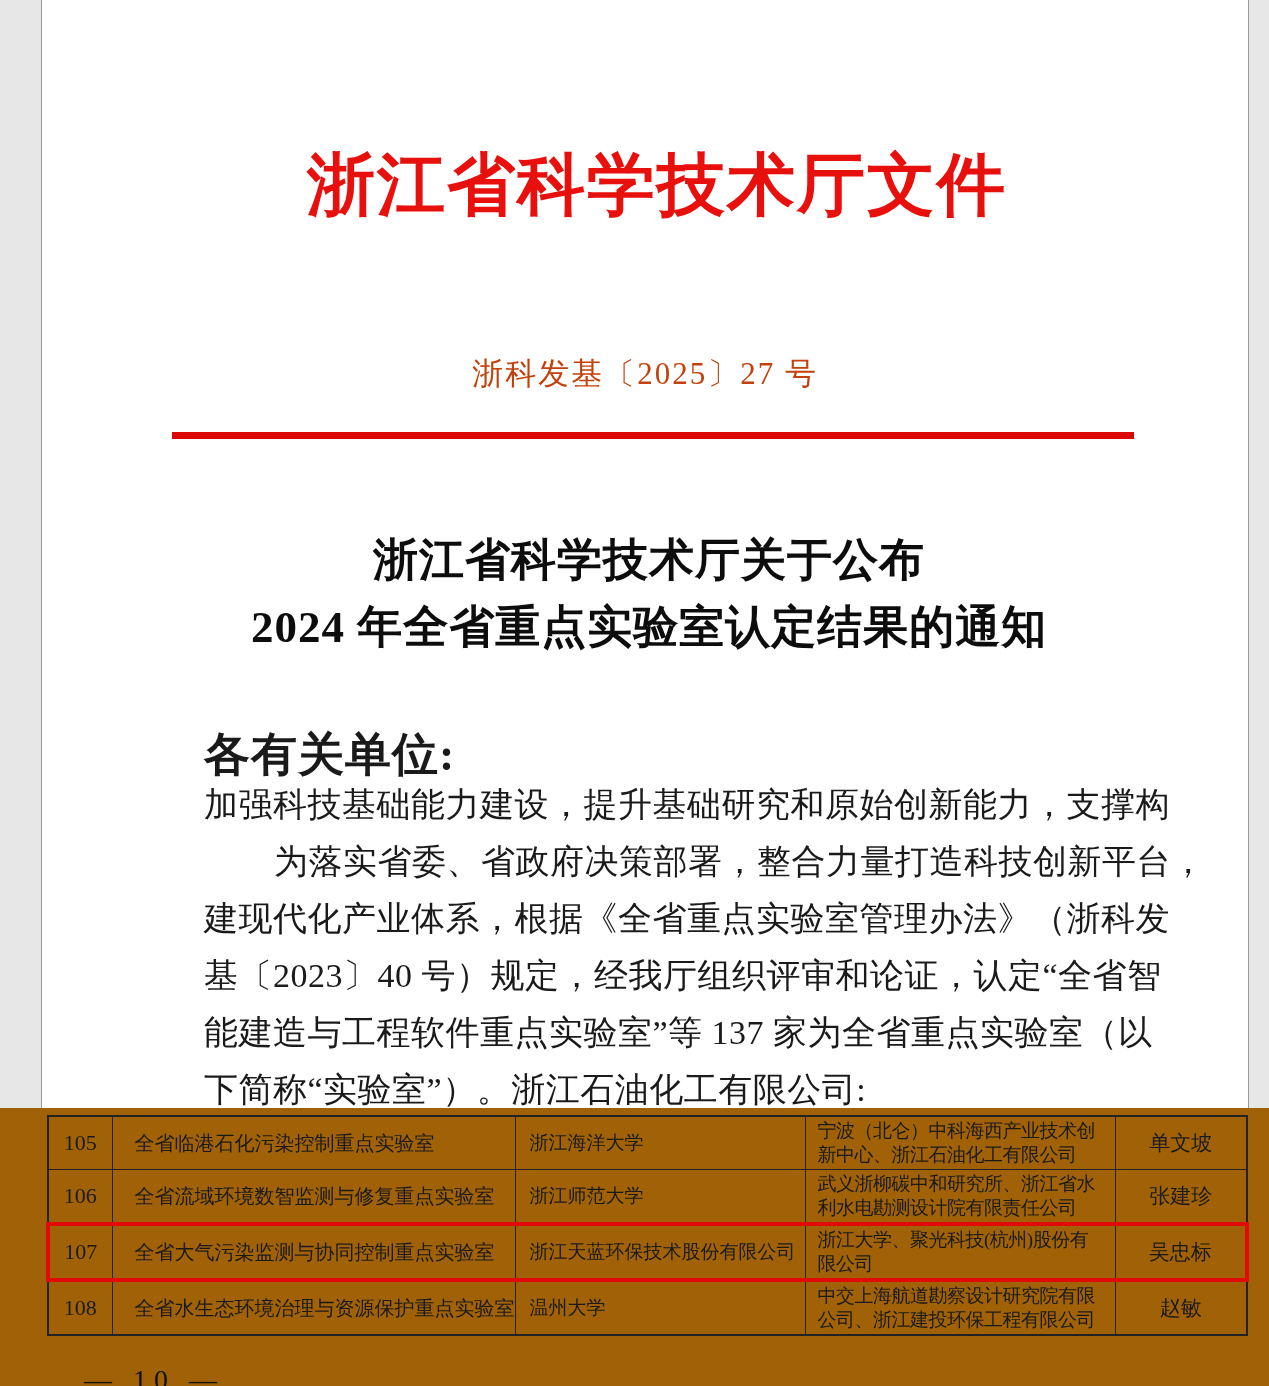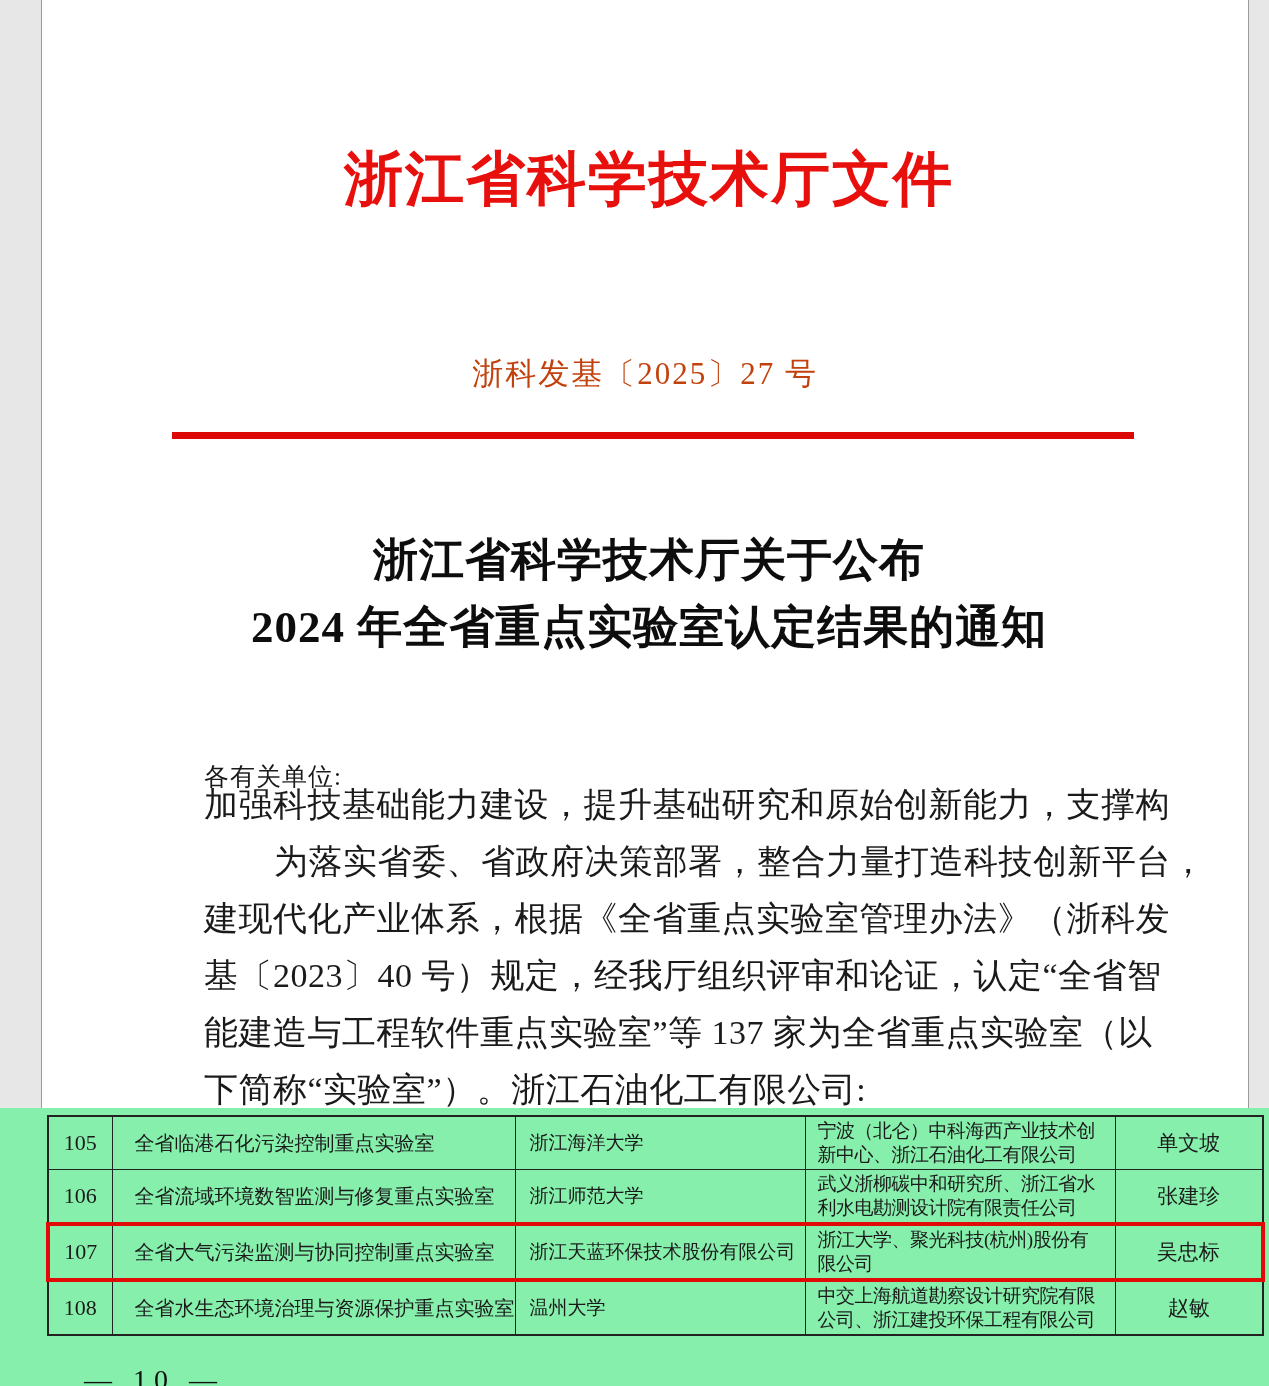--- a/index.html
+++ b/index.html
@@ -12,23 +12,23 @@
     position: relative;
   }
   .gutter {
     position: absolute; top: 0; height: 1110px;
     background: #e7e7e7;
   }
   .gutter-left  { left: 0; width: 42px; border-right: 1px solid #9a9a9a; }
   .gutter-right { left: 1248px; width: 21px; border-left: 1px solid #9a9a9a; }
 
   .org-title {
-    position: absolute; left: 46px; width: 1206px; top: 140px;
+    position: absolute; left: 54px; width: 1206px; top: 140px;
     text-align: center;
-    font-size: 59px; font-weight: bold;
+    font-size: 68px; font-weight: bold;
     letter-spacing: 2px;
     white-space: nowrap;
   }
   .doc-number {
     position: absolute; left: 42px; width: 1206px; top: 353px;
     text-align: center;
     font-size: 31px; letter-spacing: 2px;
     color: #c2410c;
   }
   .red-rule {
@@ -37,39 +37,39 @@
   }
   .notice-title {
     position: absolute; left: 42px; width: 1206px; top: 527px;
     text-align: center;
     font-size: 45px; font-weight: bold;
     line-height: 67px; letter-spacing: 1px;
     color: #0d0d0d;
     padding-left: 8px;
   }
   .salutation {
-    position: absolute; left: 204px; top: 760px;
-    font-size: 25px; letter-spacing: 1px;
+    position: absolute; left: 204px; top: 724px;
+    font-size: 46px; letter-spacing: 1px; font-weight: bold;
   }
   .paragraph {
     position: absolute; left: 204px; top: 780px; width: 934px;
     font-size: 34px;
   }
   .para-line {
     height: 57px; line-height: 50px;
     text-align: justify; text-align-last: justify;
     letter-spacing: 0.5px;
     white-space: nowrap;
   }
   .para-line.first { text-indent: 70px; }
   .para-line.last  { text-align-last: left; }
 
   .table-section {
     position: absolute; left: 0; top: 1108px;
-    width: 1269px; height: 278px; background: #86efac;
+    width: 1269px; height: 278px; background: #a16207;
   }
   table.lab-table {
     position: absolute; left: 46px; top: 7px;
     width: 1195px;
     border-collapse: collapse; table-layout: fixed;
     border: 2px solid #222;
   }
   .lab-table td {
     border: 1.5px solid #222;
     vertical-align: middle;
@@ -77,21 +77,21 @@
     overflow: hidden;
   }
   .lab-table tr:nth-child(1) { height: 50px; }
   .lab-table tr:nth-child(2) { height: 46px; }
   .lab-table tr:nth-child(3) { height: 56px; }
   .lab-table tr:nth-child(4) { height: 47px; }
   .lab-table td.col-no   { width: 64px;  text-align: center; font-size: 22px; }
   .lab-table td.col-lab  { width: 403px; padding-left: 22px; white-space: nowrap; }
   .lab-table td.col-institution { width: 290px; padding-left: 14px; white-space: nowrap; font-size: 19px; }
   .lab-table td.col-partners    { width: 310px; padding: 2px 8px 2px 12px; font-size: 19px; line-height: 24px; letter-spacing: -0.5px; }
-  .lab-table td.col-director    { width: 148px; text-align: center; font-size: 21px; }
+  .lab-table td.col-director    { width: 132px; text-align: center; font-size: 21px; }
   .lab-table tr.highlight td { border-top: 4px solid #e00a06; border-bottom: 4px solid #e00a06; }
   .lab-table tr.highlight td:first-child { border-left: 4px solid #e00a06; }
   .lab-table tr.highlight td:last-child  { border-right: 4px solid #e00a06; }
 
   .page-number {
     position: absolute; left: 84px; top: 1324px;
     font-size: 28px; letter-spacing: 7px;
     color: #111;
     margin-top: 40px;
   }

